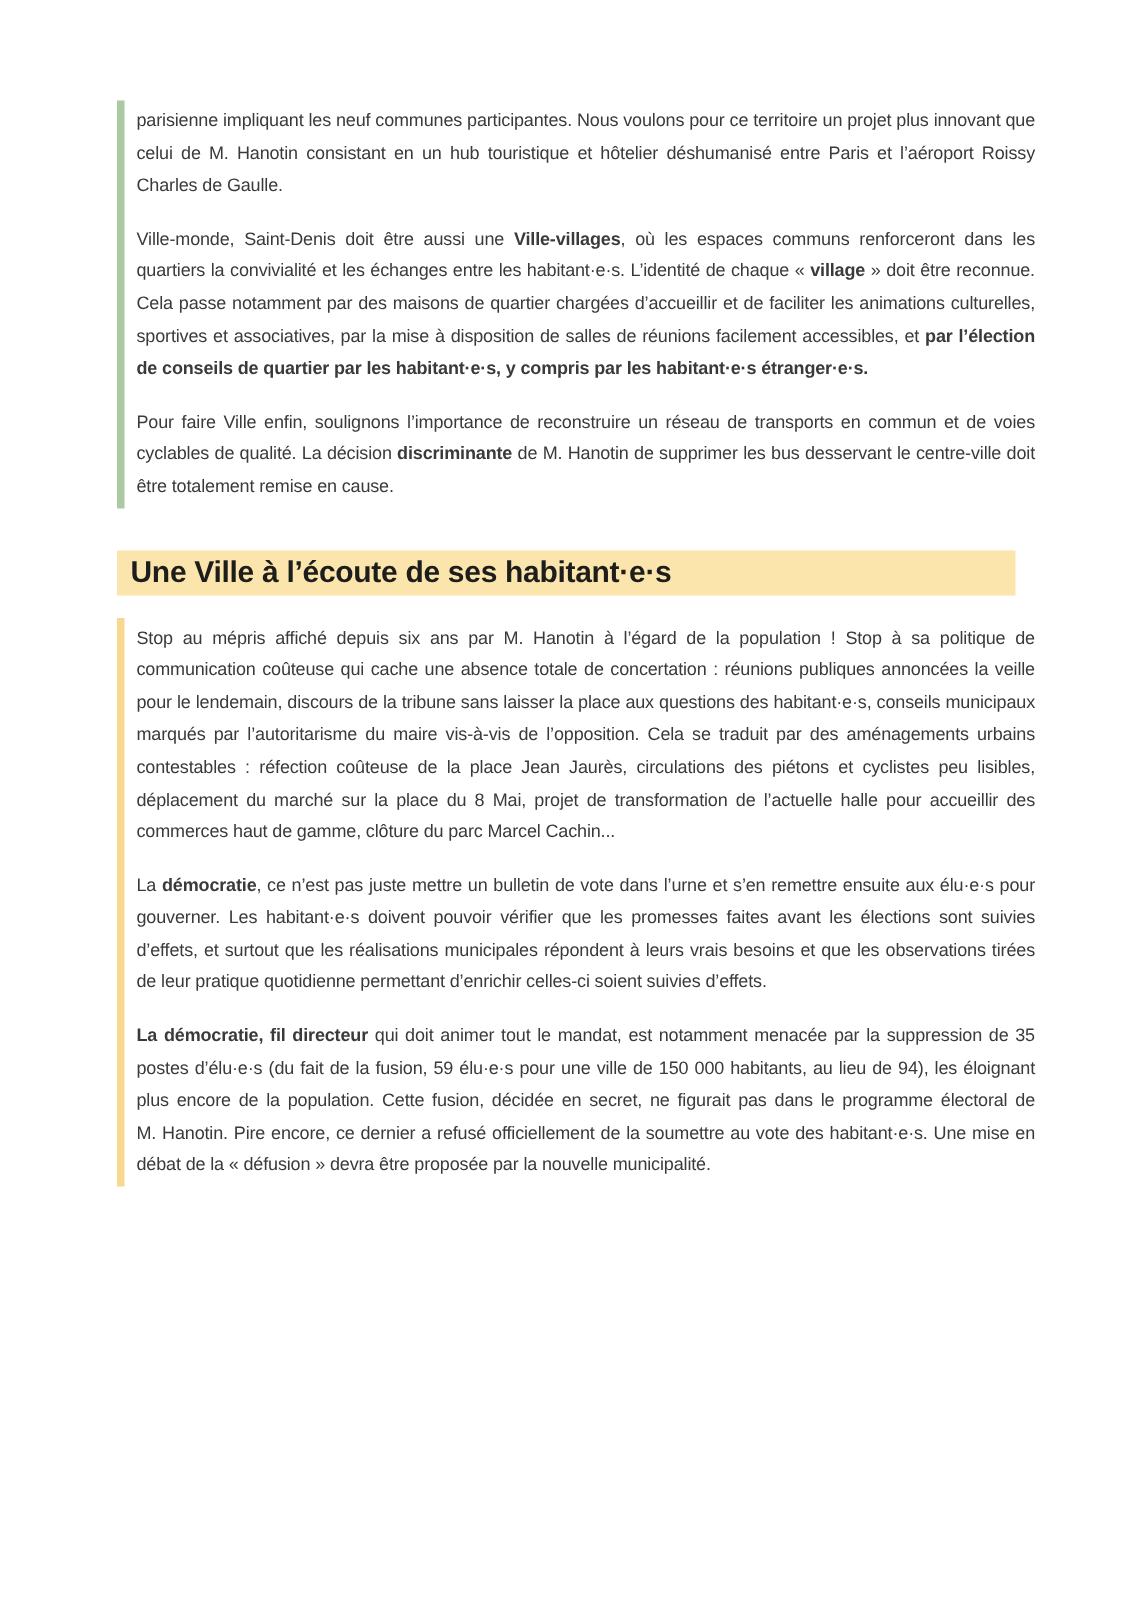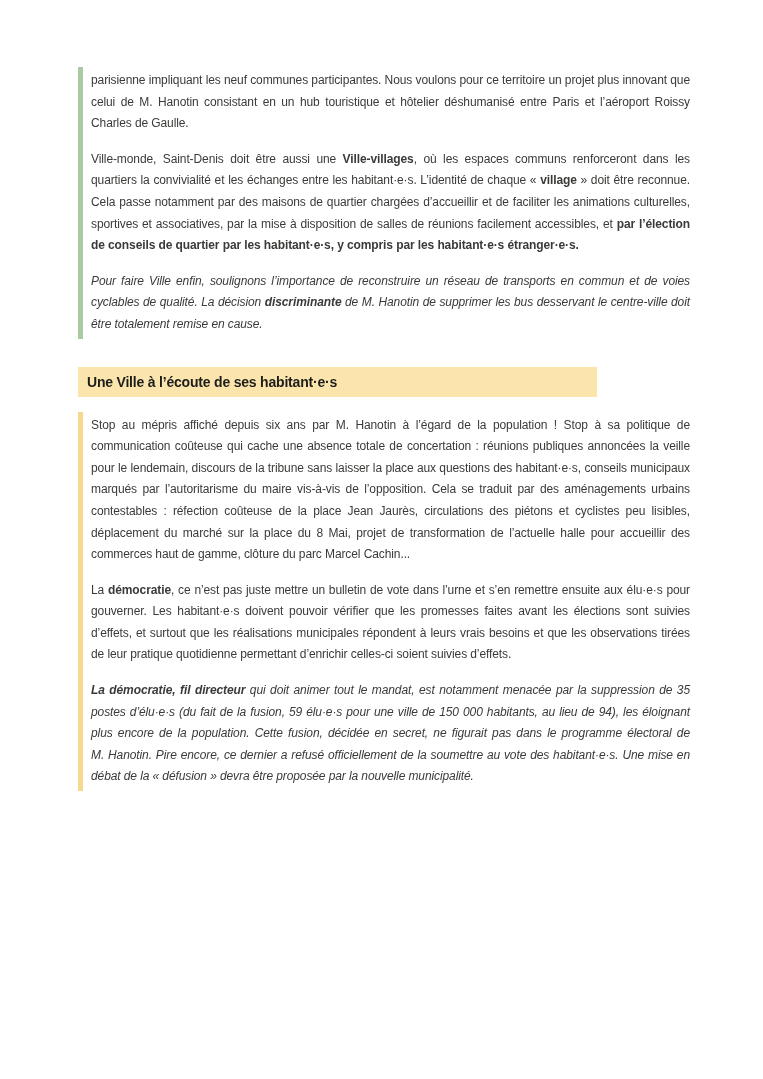--- a/index.html
+++ b/index.html
@@ -17,32 +17,32 @@
   .block-yellow { border-left-color: var(--yellow-accent); }
 
   .para {
     font-size: 12px;
     line-height: 21.6px;
     letter-spacing: -0.1px;
     color: var(--body-text);
     text-align: justify;
     margin: 0 0 14px 0;
   }
-  .para:last-child { margin-bottom: 0; font-style: italic; }
+  .para:last-child { margin-bottom: 0; }
   .para b { font-weight: bold; }
 
   .heading {
     margin: 28px 0 15px 0;
-    width: 519px;
+    width: 599px;
     height: 30px;
     line-height: 30px;
     padding-left: 9px;
     background: var(--heading-bg);
     color: var(--heading-text);
-    font-size: 14px;
+    font-size: 20px;
     font-weight: bold;
     letter-spacing: -0.2px;
     white-space: nowrap;
   }
 </style>
 </head>
 <body>
 
 <div class="page">
   <main class="content">

